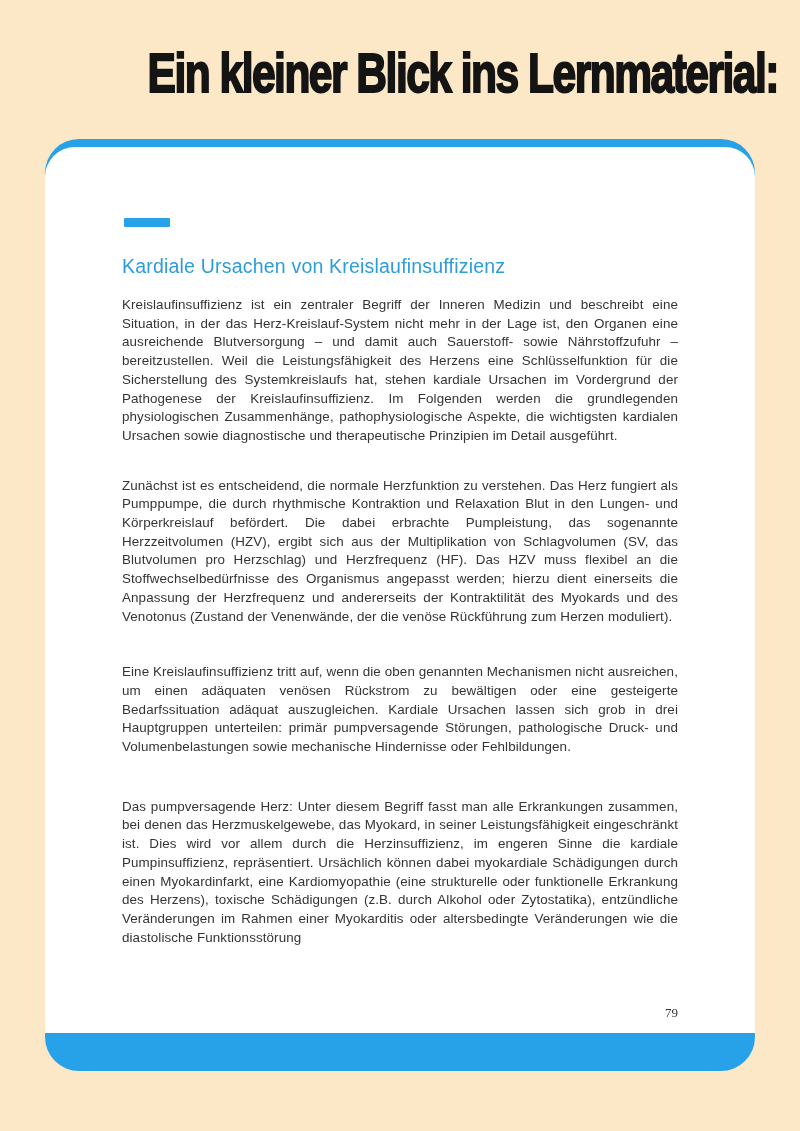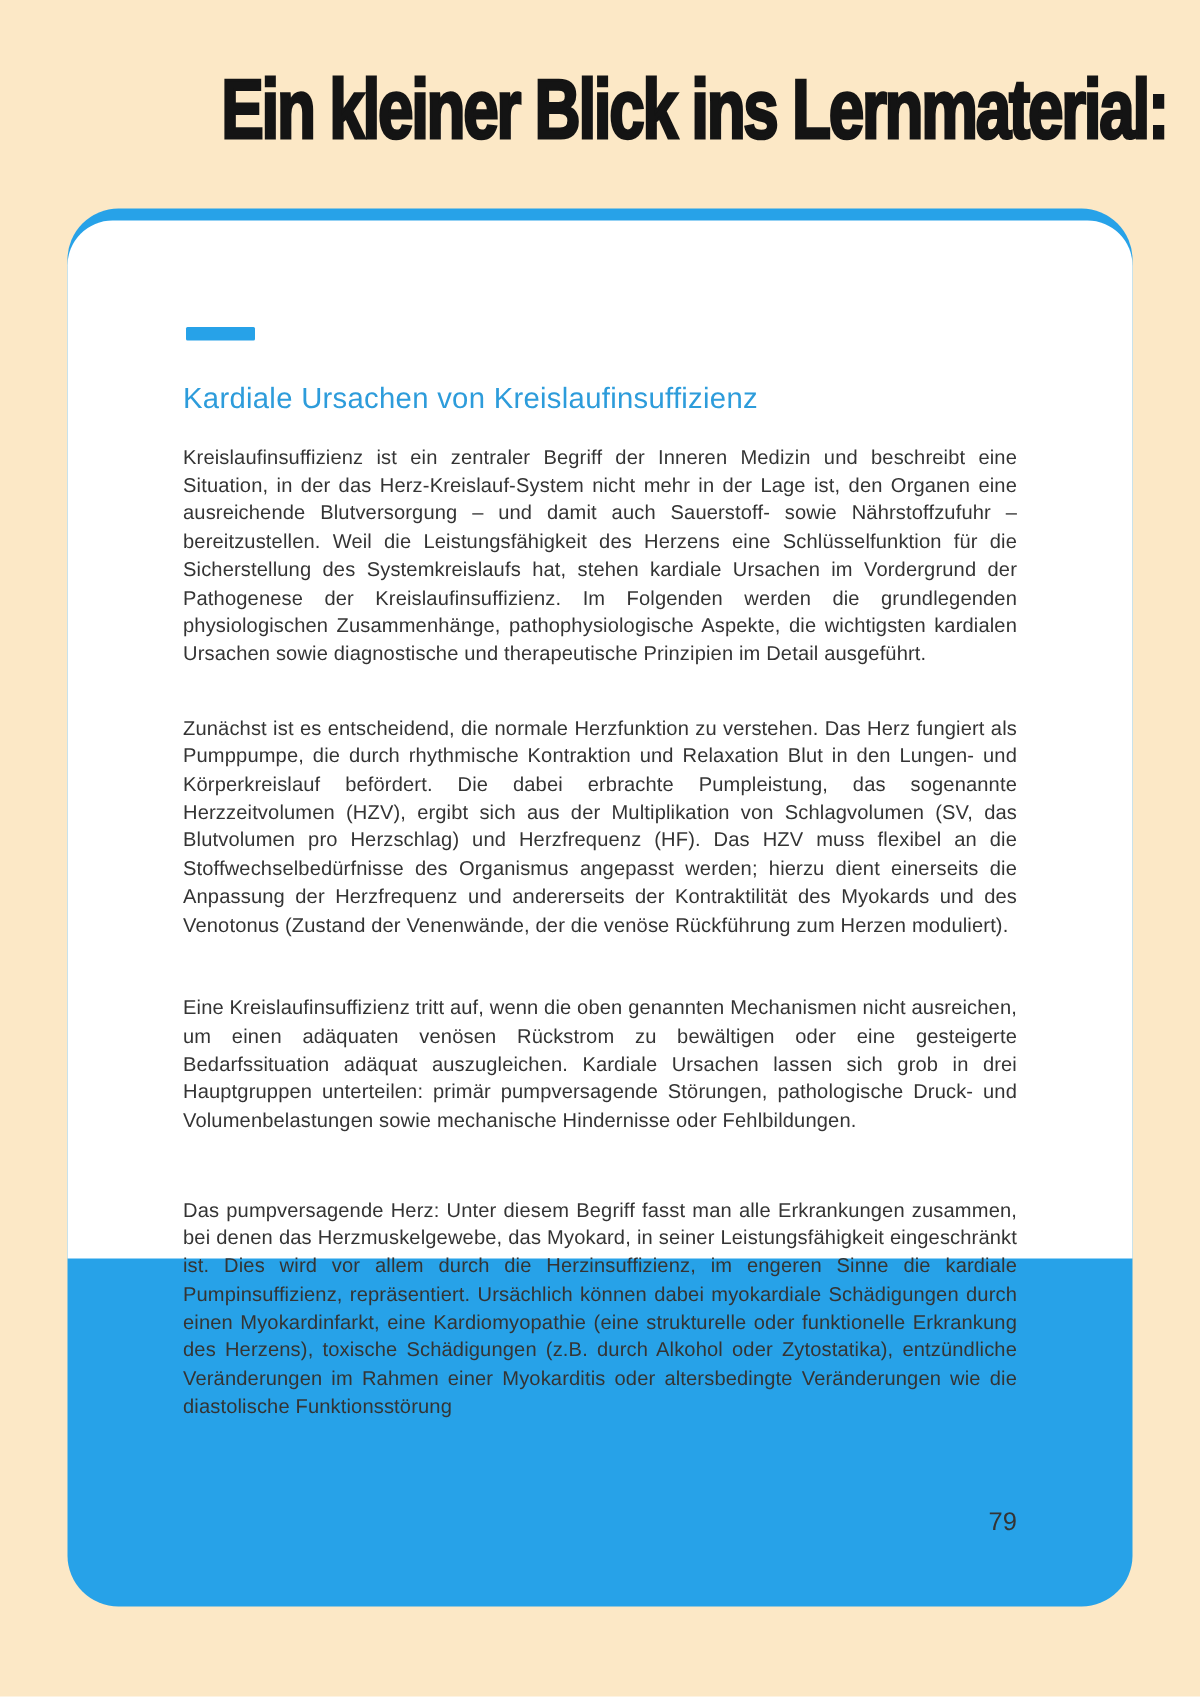--- a/index.html
+++ b/index.html
@@ -45,21 +45,21 @@
     width: 710px;
     height: 932px;
     background: var(--accent, #27A2E8);
     border-radius: 34px;
   }
   .card-page {
     position: absolute;
     top: 8px;
     left: 0;
     width: 710px;
-    height: 692px;
+    height: 886px;
     background: #ffffff;
     border-radius: 30px 30px 0 0;
   }
   .page-content {
     position: absolute;
     top: 0;
     left: 77px;
     width: 556px;
   }
 
@@ -92,22 +92,23 @@
   }
   .body-text.p1 { margin-bottom: 31px; }
   .body-text.p2 { margin-bottom: 37px; }
   .body-text.p3 { margin-bottom: 41px; margin-top: 16px; }
   .body-text.p4 { margin-bottom: 0; }
 
   .page-number {
     position: absolute;
     top: 858px;
     right: 77px;
-    font-size: 17px;
+    font-size: 13px;
     color: var(--text-color, #343434);
+    font-family: Liberation Serif, serif;
   }
 </style>
 </head>
 <body>
 
 <div class="title-row">
   <div class="title">Ein kleiner Blick ins Lernmaterial:</div>
 </div>
 
 <div class="card">

